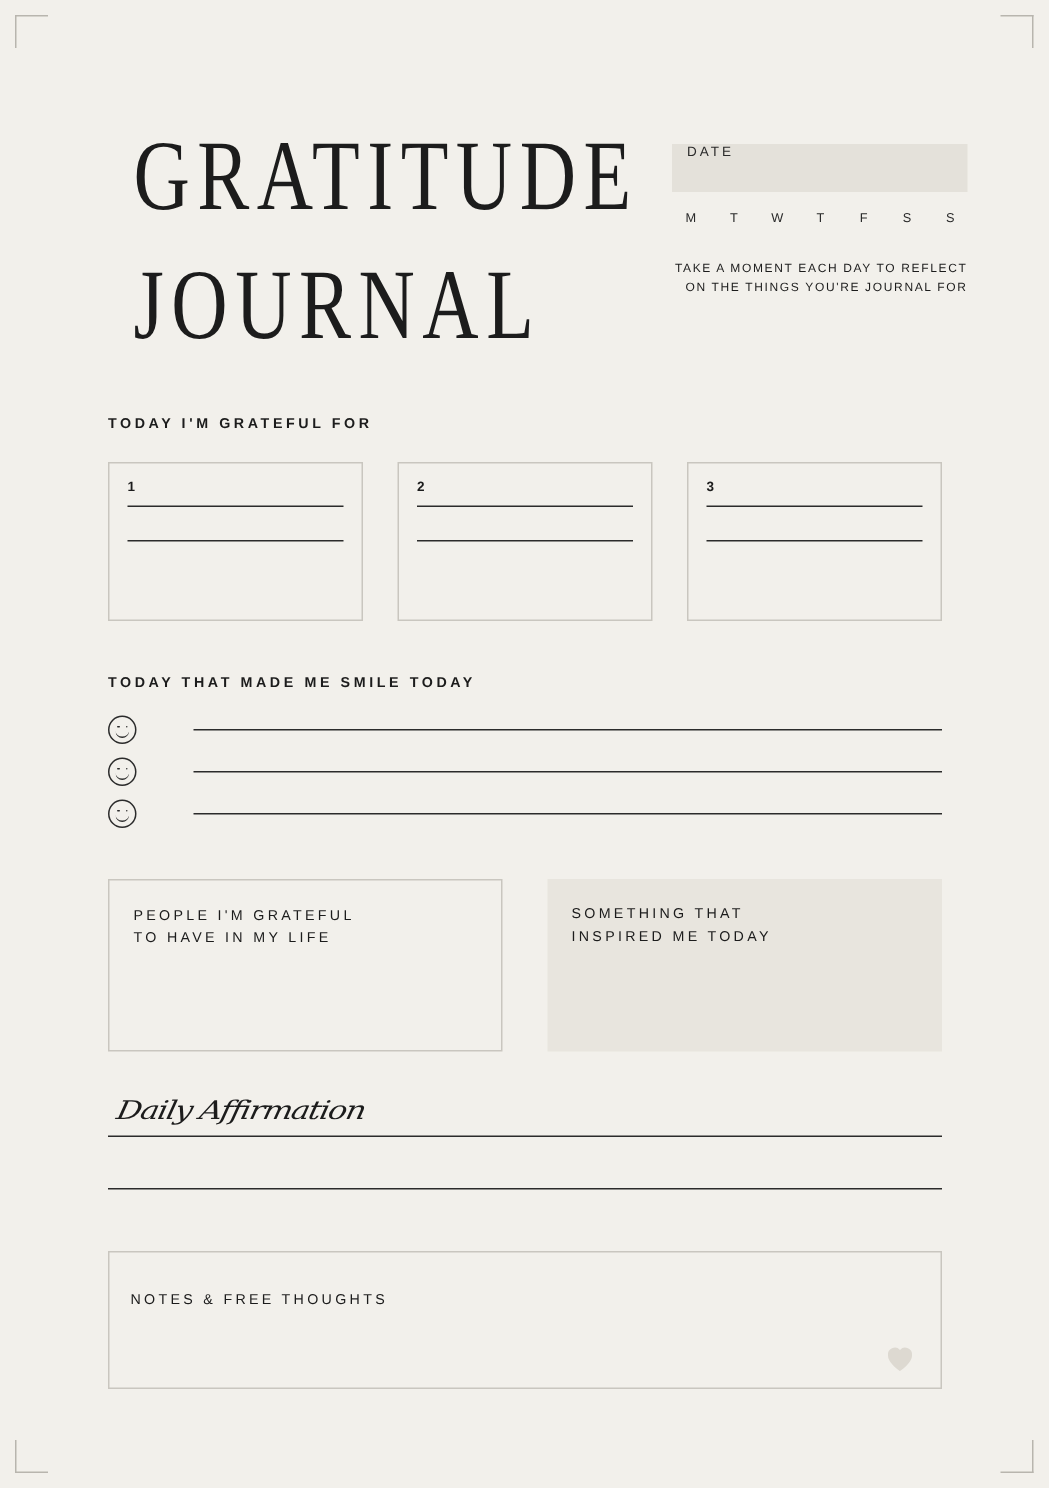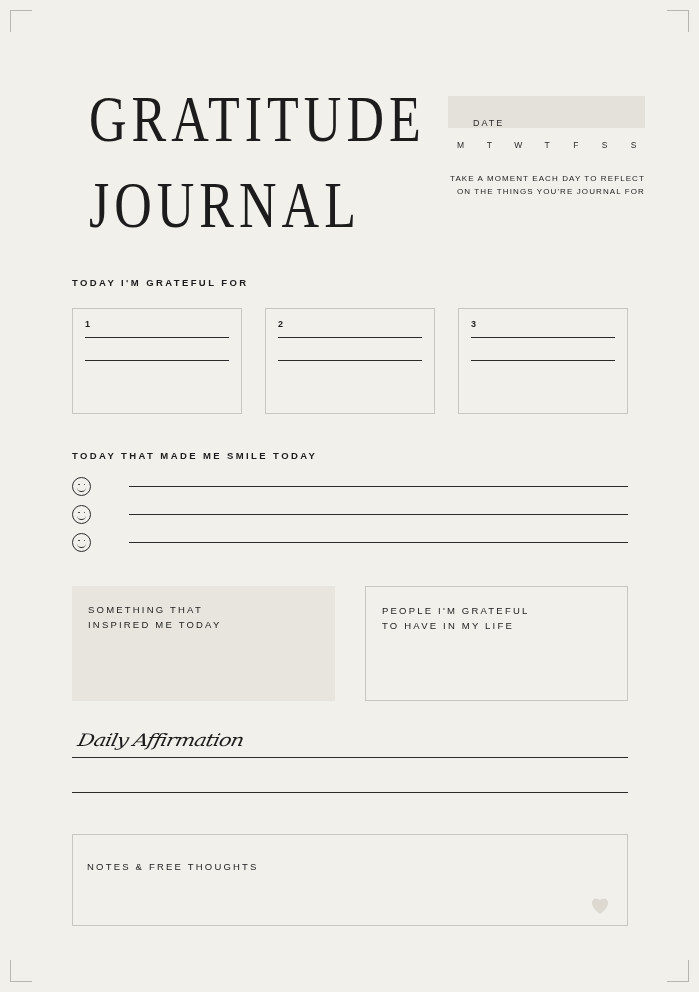--- a/index.html
+++ b/index.html
@@ -81,22 +81,22 @@
   .date-block {
     position: absolute;
     right: 0;
     top: 14px;
     width: 197px;
   }
   .date-bar {
     background: #e4e1da;
     height: 32px;
     display: flex;
-    align-items: flex-end;
-    padding-left: 25px;
+    align-items: flex-start;
+    padding-left: 10px;
     font-size: 9px;
     letter-spacing: 2px;
     color: #2a2a2a;
   }
   .days {
     display: flex;
     justify-content: space-between;
     padding: 12px 4px 0 6px;
     font-size: 8.5px;
     letter-spacing: 1px;
@@ -368,32 +368,32 @@
       <div class="smiley">
           <i class="l"></i>
           <i class="r"></i>
           <u></u>
         </div>
       <div class="smile-line"></div>
     </div>
   </div>
 
   <div class="panels">
+    <div class="panel panel-people">
+      <div class="panel-title">
+        <div>PEOPLE I'M GRATEFUL</div>
+        <div>TO HAVE IN MY LIFE</div>
+      </div>
+    </div>
     <div class="panel panel-inspired">
       <div class="panel-title">
         <div>SOMETHING THAT</div>
         <div>INSPIRED ME TODAY</div>
       </div>
     </div>
-    <div class="panel panel-people">
-      <div class="panel-title">
-        <div>PEOPLE I'M GRATEFUL</div>
-        <div>TO HAVE IN MY LIFE</div>
-      </div>
-    </div>
   </div>
 
   <div class="affirm">
     <div class="affirm-script">Daily Affirmation</div>
     <div class="affirm-line-1"></div>
     <div class="affirm-line-2"></div>
   </div>
 
   <div class="notes">
     <div class="notes-title">NOTES &amp; FREE THOUGHTS</div>

